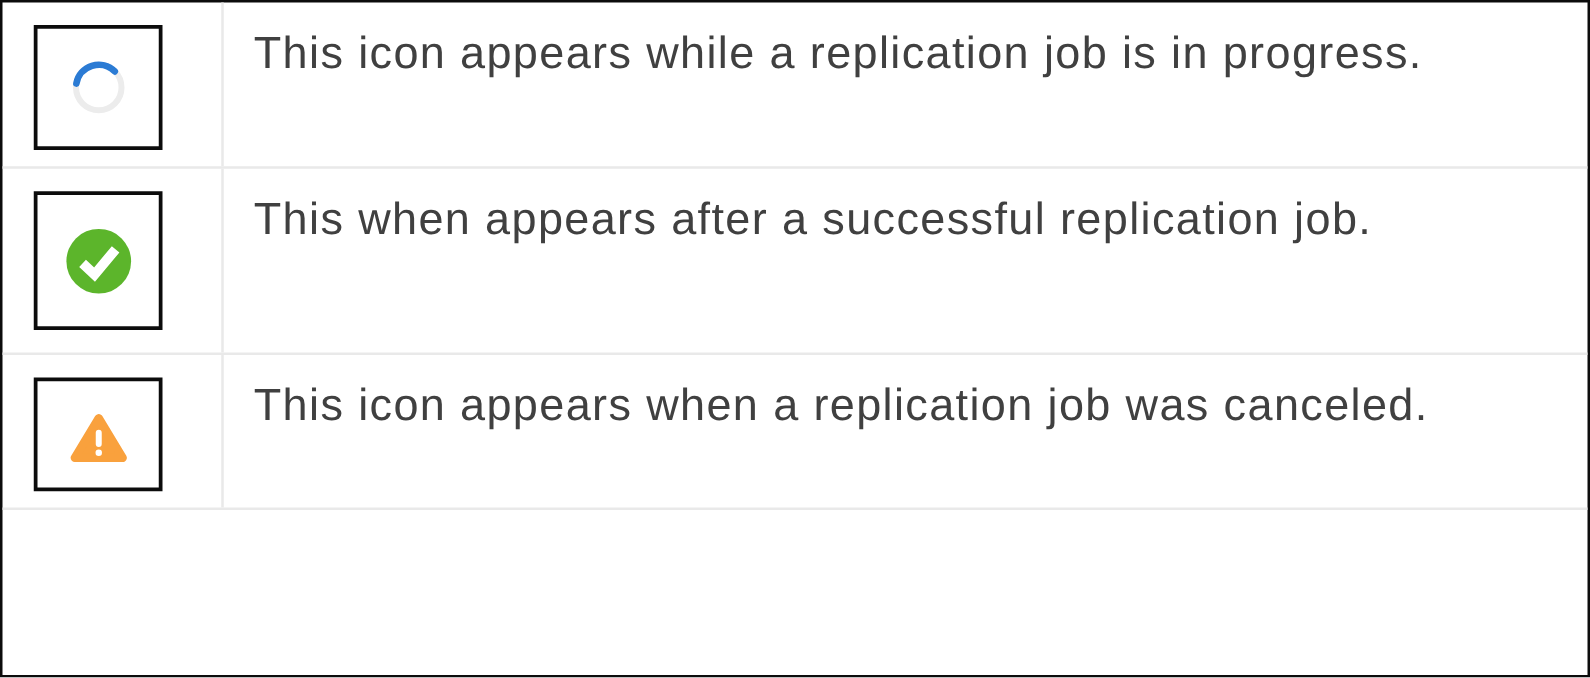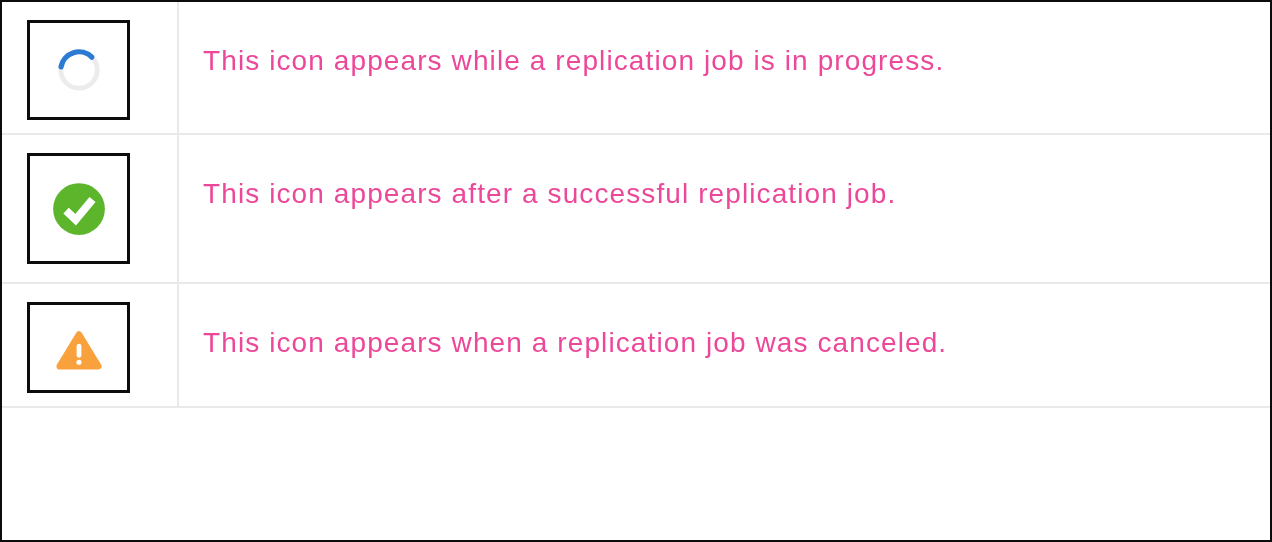--- a/index.html
+++ b/index.html
@@ -43,25 +43,24 @@
   }
   .legend-row:nth-child(1) .icon-box { height: 100px; }
   .legend-row:nth-child(2) .icon-box { height: 111px; }
   .legend-row:nth-child(3) .icon-box { height: 91px; padding-top: 2px; }
   .legend-row:nth-child(4) .icon-box { height: 95px; padding-top: 2px; }
   .text-cell {
     flex: 1 1 auto;
     padding: 16px 10px 0 24px;
   }
   .description {
-    font-size: 28px;
+    font-size: 36px;
     letter-spacing: 1.1px;
-    color: #ec4899;
+    color: #404040;
     line-height: 1.35;
-    margin-top: 24px;
   }
   svg { display: block; }
 </style>
 </head>
 <body>
 
 <div class="legend-table">
 
   <div class="legend-row">
     <div class="icon-cell">
@@ -80,21 +79,21 @@
   <div class="legend-row">
     <div class="icon-cell">
       <div class="icon-box">
         <svg width="54" height="54" viewBox="0 0 48 48">
           <circle cx="24" cy="24" r="23" fill="#5cb52b"></circle>
           <path d="M12.5 25.5 L21 33.5 L36 15.5" fill="none" stroke-width="7" stroke="#ffffff"></path>
         </svg>
       </div>
     </div>
     <div class="text-cell">
-      <div class="description">This icon appears after a successful replication job.</div>
+      <div class="description">This when appears after a successful replication job.</div>
     </div>
   </div>
 
 
   <div class="legend-row">
     <div class="icon-cell">
       <div class="icon-box">
         <svg width="50" height="46" viewBox="0 0 48 48">
           <path d="M24 9 L44 42 L4 42 Z" stroke-width="7" stroke-linejoin="round" fill="#f9a13d" stroke="#f9a13d"></path>
           <line x1="24" y1="21" x2="24" y2="30.5" stroke-width="5" stroke-linecap="round" stroke="#ffffff"></line>

